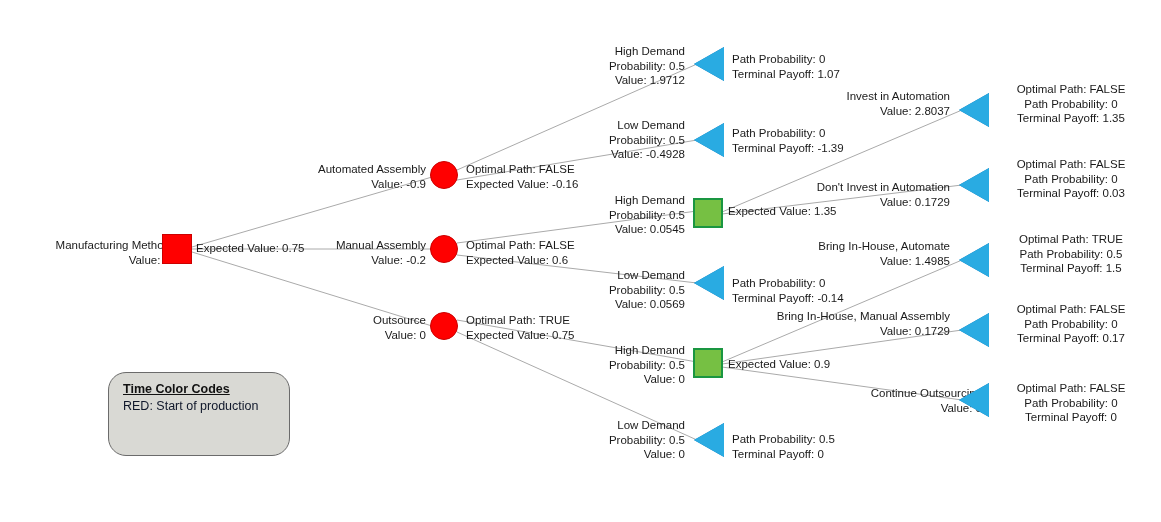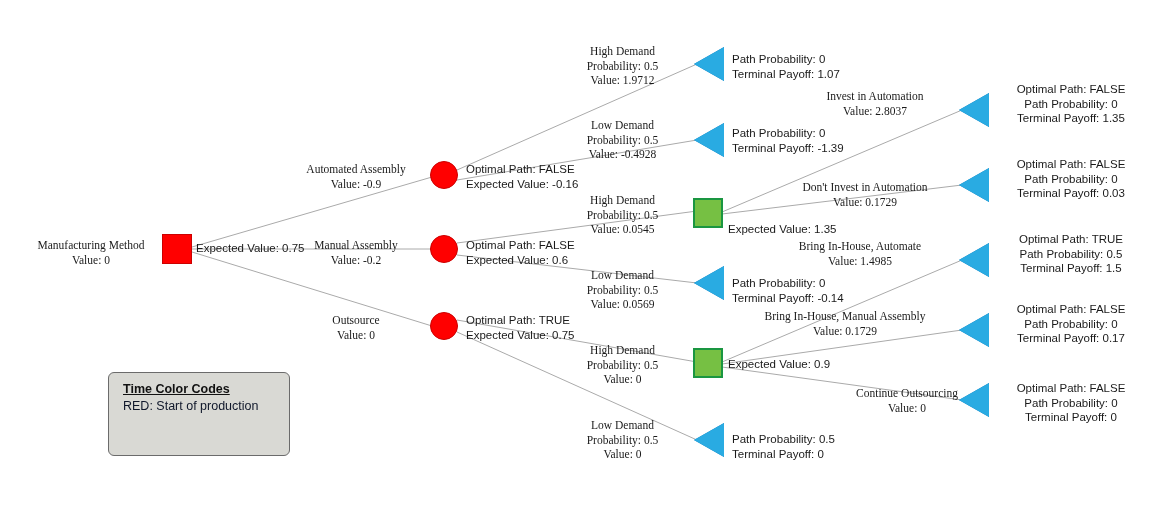--- a/index.html
+++ b/index.html
@@ -58,39 +58,38 @@
     filter: drop-shadow(0px 0px 0.6px #1273b5);
   }
   .lbl {
     position: absolute;
     font-size: 11.5px;
     line-height: 14.5px;
     white-space: pre;
     color: #1a1a1a;
   }
   .lbl.right {
-    text-align: center;
-    font-family: Liberation Serif, serif;
+    text-align: right;
   }
   .lbl.left {
     text-align: left;
   }
   .lbl.center {
     text-align: center;
   }
   .legend {
     position: absolute;
     left: 108px;
     top: 372px;
     width: 182px;
     height: 84px;
     box-sizing: border-box;
     background: #d9d9d4;
     border: 1.5px solid #6b6b6b;
-    border-radius: 6px;
+    border-radius: 18px;
     padding: 8px 0 0 14px;
   }
   .legend-title {
     font-size: 12.5px;
     font-weight: bold;
     text-decoration: underline;
     line-height: 17px;
     color: #111;
   }
   .legend-line {
@@ -162,21 +161,21 @@
 Probability: 0.5
 Value: -0.4928</div>
   <div class="node node-triangle" style="left:694px; top:123px;"></div>
   <div class="lbl left" style="left:732px; top:126px; width:170px;">Path Probability: 0
 Terminal Payoff: -1.39</div>
 
   <div class="lbl right" style="left:560px; top:193px; width:125px;">High Demand
 Probability: 0.5
 Value: 0.0545</div>
   <div class="node node-square green" style="left:693px; top:198px;"></div>
-  <div class="lbl left" style="left:728px; top:222px; width:150px;">Expected Value: 1.35</div>
+  <div class="lbl left" style="left:728px; top:204px; width:150px;">Expected Value: 1.35</div>
 
   <div class="lbl right" style="left:560px; top:268px; width:125px;">Low Demand
 Probability: 0.5
 Value: 0.0569</div>
   <div class="node node-triangle" style="left:694px; top:266px;"></div>
   <div class="lbl left" style="left:732px; top:276px; width:170px;">Path Probability: 0
 Terminal Payoff: -0.14</div>
 
   <div class="lbl right" style="left:560px; top:343px; width:125px;">High Demand
 Probability: 0.5

